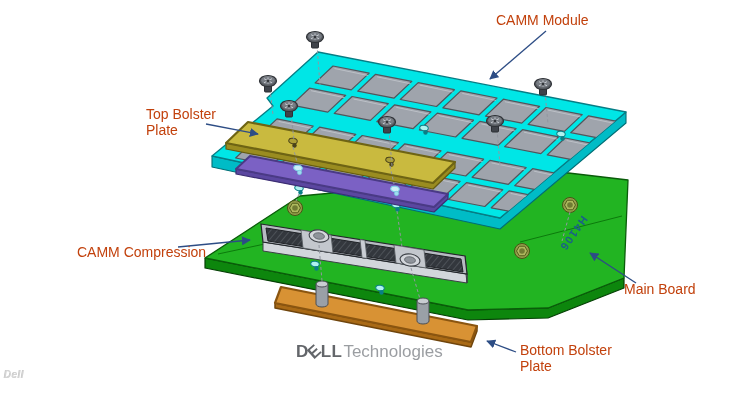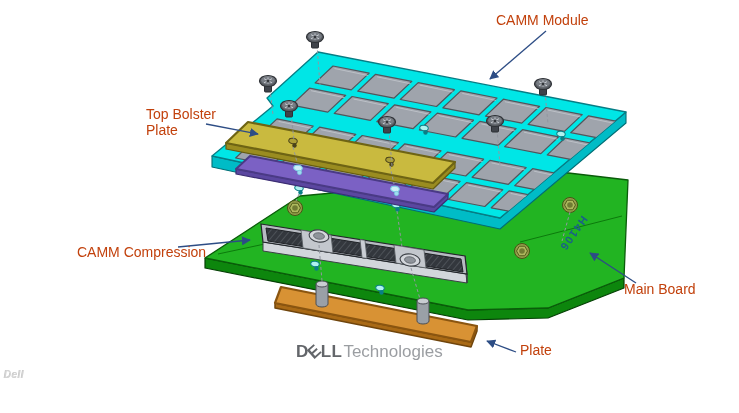--- a/index.html
+++ b/index.html
@@ -308,19 +308,20 @@
     <div>Plate</div>
   </div>
 
   <div class="lbl" id="lbl-compression">
     <div>CAMM Compression</div>
   </div>
 
   <div class="lbl" id="lbl-main-board">Main Board</div>
 
   <div class="lbl" id="lbl-bottom-bolster">
+    <div>Bottom Bolster</div>
     <div>Plate</div>
   </div>
 
   <div class="logo"><span class="dell"><span>D</span><span class="dell-e">E</span><span>LL</span></span><span class="tech">Technologies</span></div>
 
   <div class="watermark">Dell</div>
 </div>
 
 </body></html>

